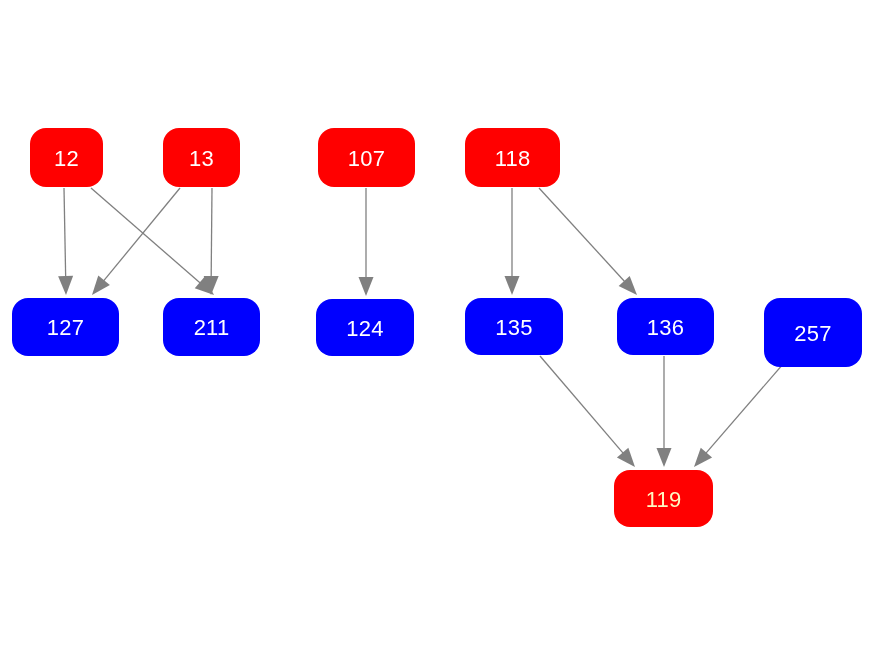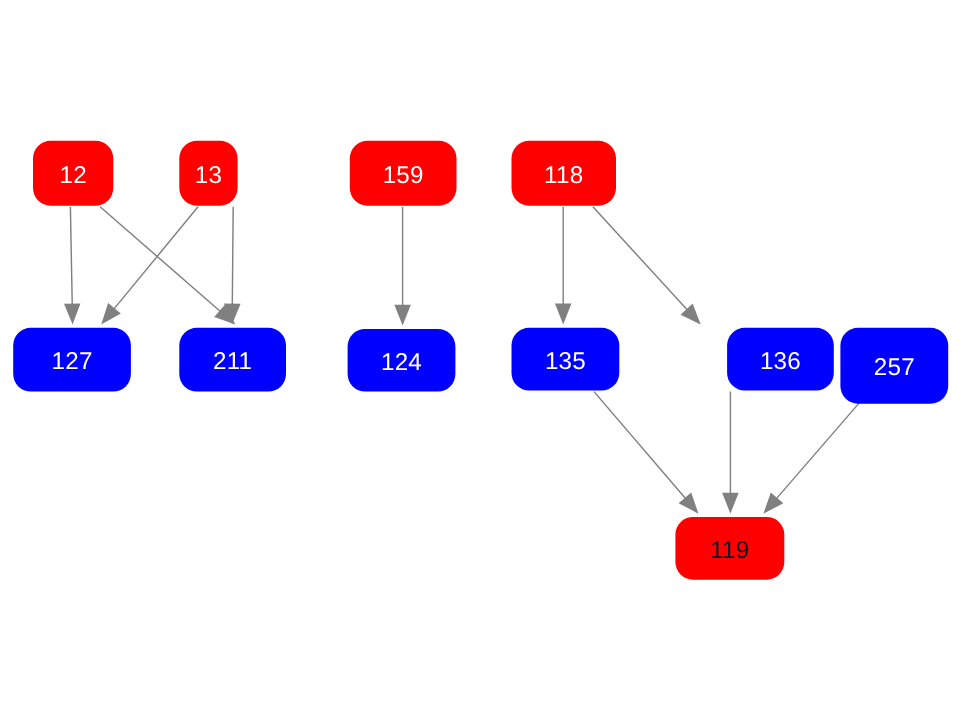--- a/index.html
+++ b/index.html
@@ -85,43 +85,43 @@
         <polygon points="664,467 656.5,448 671.5,448" fill="#808080"></polygon>
       </g>
       <g>
         <line x1="790" y1="356" x2="704.4664309269053" y2="454.89818924076565" stroke="#808080" stroke-width="1.3"></line>
         <polygon points="694,467 700.7561629323089,447.72296022642234 712.1016105190912,457.53523922039614" fill="#808080"></polygon>
       </g>
     </svg>
 <div class="node" style="left: 30px; top: 128px; width: 73px; height: 59px; background: rgb(255, 0, 0); color: rgb(255, 255, 255);">
       <span class="node-label">12</span>
     </div>
-    <div class="node" style="left: 163px; top: 128px; width: 53px; height: 59px; background: rgb(255, 0, 0); color: rgb(255, 255, 255);">
+    <div class="node" style="left: 163px; top: 128px; width: 77px; height: 59px; background: rgb(255, 0, 0); color: rgb(255, 255, 255);">
       <span class="node-label">13</span>
     </div>
     <div class="node" style="left: 318px; top: 128px; width: 97px; height: 59px; background: rgb(255, 0, 0); color: rgb(255, 255, 255);">
-      <span class="node-label">159</span>
+      <span class="node-label">107</span>
     </div>
     <div class="node" style="left: 465px; top: 128px; width: 95px; height: 59px; background: rgb(255, 0, 0); color: rgb(255, 255, 255);">
       <span class="node-label">118</span>
     </div>
     <div class="node" style="left: 12px; top: 298px; width: 107px; height: 58px; background: rgb(0, 0, 255); color: rgb(255, 255, 255);">
       <span class="node-label">127</span>
     </div>
     <div class="node" style="left: 163px; top: 298px; width: 97px; height: 58px; background: rgb(0, 0, 255); color: rgb(255, 255, 255);">
       <span class="node-label">211</span>
     </div>
     <div class="node" style="left: 316px; top: 299px; width: 98px; height: 57px; background: rgb(0, 0, 255); color: rgb(255, 255, 255); align-items: center;">
       <span class="node-label">124</span>
     </div>
     <div class="node" style="left: 465px; top: 298px; width: 98px; height: 57px; background: rgb(0, 0, 255); color: rgb(255, 255, 255);">
       <span class="node-label">135</span>
     </div>
-    <div class="node" style="left: 617px; top: 298px; width: 97px; height: 57px; background: rgb(0, 0, 255); color: rgb(255, 255, 255); margin-left: 44px;">
+    <div class="node" style="left: 617px; top: 298px; width: 97px; height: 57px; background: rgb(0, 0, 255); color: rgb(255, 255, 255);">
       <span class="node-label">136</span>
     </div>
     <div class="node" style="left: 764px; top: 298px; width: 98px; height: 69px; background: rgb(0, 0, 255); color: rgb(255, 255, 255);">
       <span class="node-label">257</span>
     </div>
-    <div class="node" style="left: 614px; top: 470px; width: 99px; height: 57px; background: rgb(255, 0, 0); color: #0f172a;">
+    <div class="node" style="left: 614px; top: 470px; width: 99px; height: 57px; background: rgb(255, 0, 0); color: #fef9c3;">
       <span class="node-label">119</span>
     </div>
   </div>
 
 </body></html>

